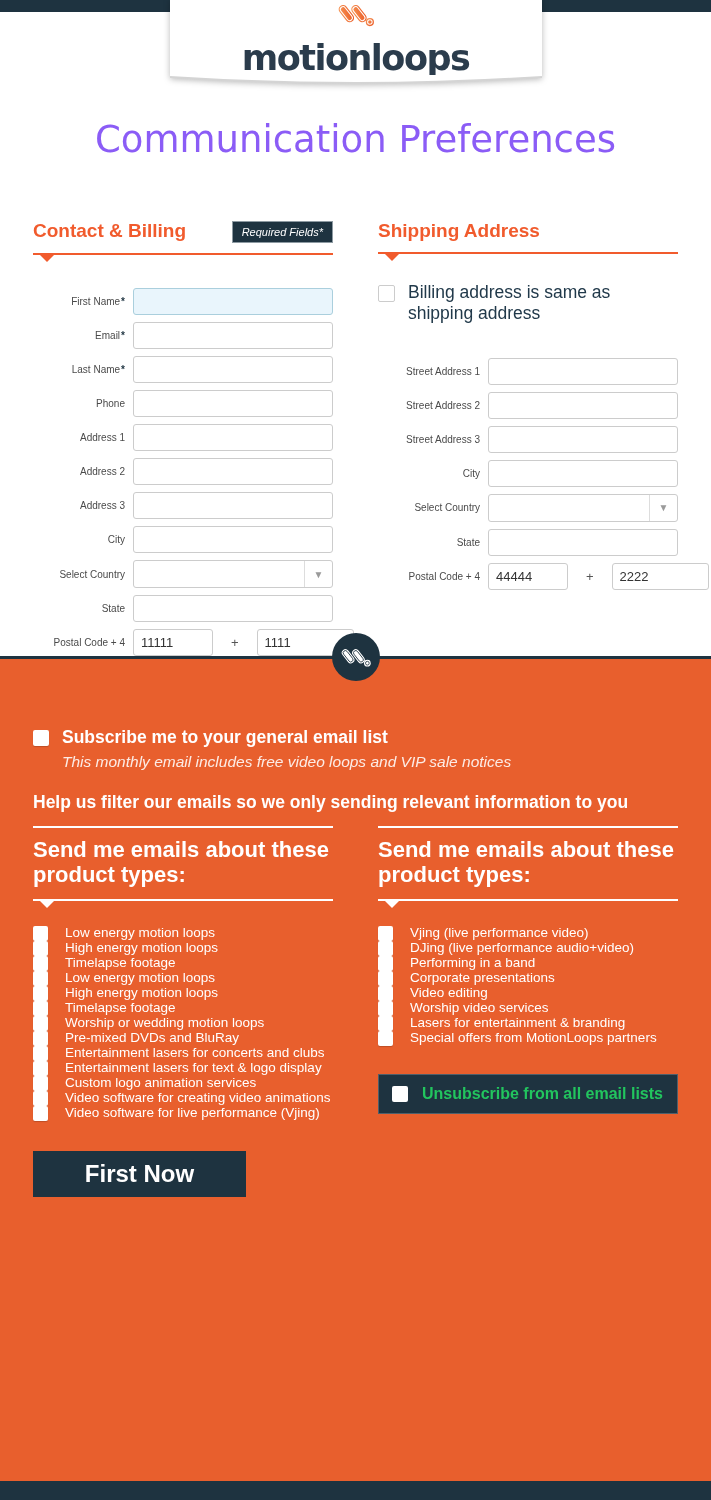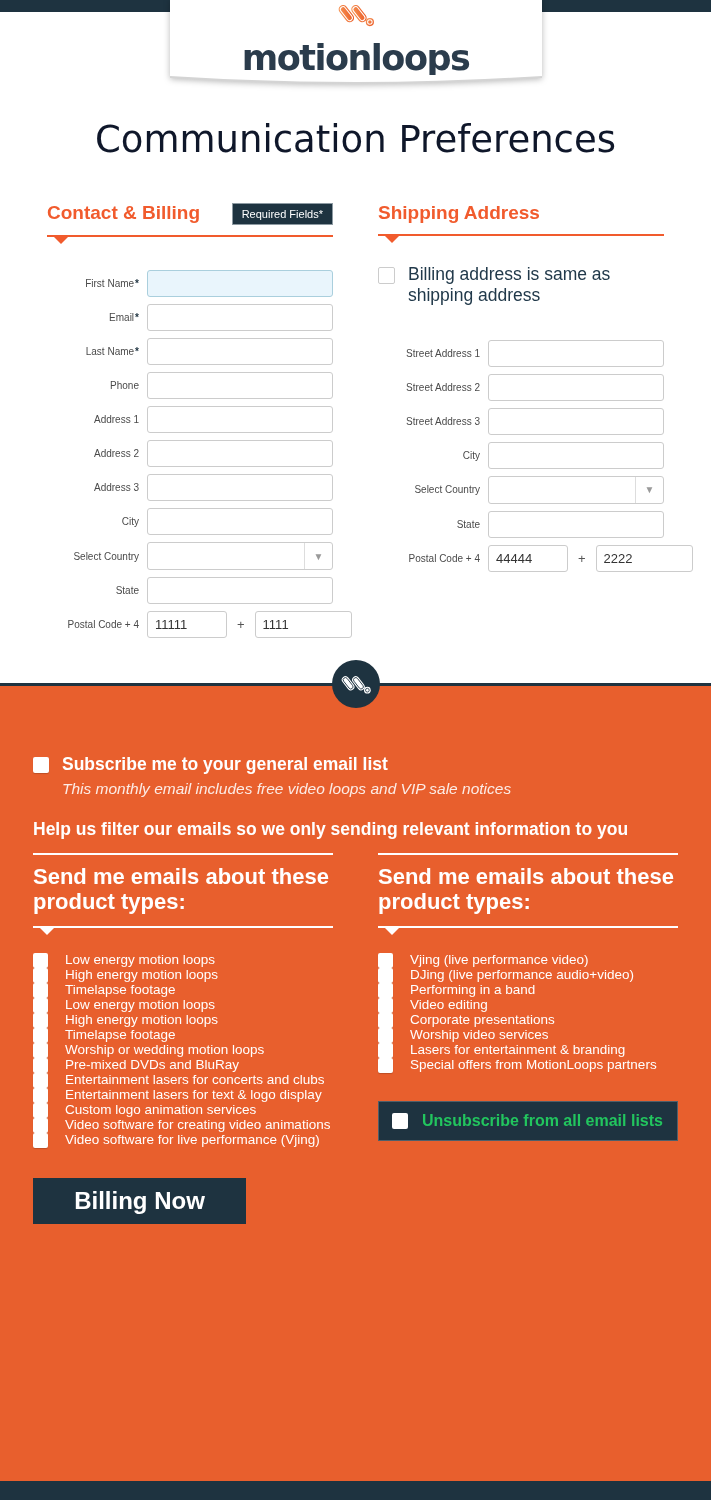--- a/index.html
+++ b/index.html
@@ -32,71 +32,71 @@
     flex-direction:column;
   }
   .curve{position:absolute;left:0;bottom:-14px;display:block;}
   .logo-text{
     font-family:"DejaVu Sans",sans-serif;font-weight:700;font-size:35px;
     color:#2b3c4c;letter-spacing:-1.5px;line-height:1;
   }
   
   .page-title{
     margin-top:28px;text-align:center;font-family:"DejaVu Sans",sans-serif;
-    font-weight:400;font-size:37px;color:#0f172a;letter-spacing:0px;flex:none;
+    font-weight:400;font-size:37px;color:#8b5cf6;letter-spacing:0px;flex:none;
   }
   
-  .form-wrap{display:flex;gap:45px;padding:0 47px;margin-top:42px;flex:none;}
+  .form-wrap{display:flex;gap:45px;padding:0 33px;margin-top:60px;flex:none;}
   .fcol{flex:1;min-width:0;}
   .col-head{
     position:relative;display:flex;justify-content:space-between;align-items:flex-start;
     border-bottom:2px solid var(--oheading);padding-bottom:10px;
   }
   .col-head::after{
     content:"";position:absolute;left:7px;bottom:-9px;width:0;height:0;
     border-left:7px solid transparent;border-right:7px solid transparent;
     border-top:7px solid var(--oheading);
   }
   .col-title{font-size:19px;font-weight:700;color:var(--oheading);line-height:1.1;}
   .badge{
     background:var(--navy);color:#fff;font-size:11px;padding:4px 9px;
-    border:1px solid #8d9aa2;white-space:nowrap;
+    border:1px solid #8d9aa2;white-space:nowrap;font-style:italic;
   }
   .rows{margin-top:33px;display:flex;flex-direction:column;gap:7px;}
   .row{display:flex;align-items:center;gap:8px;}
   .flabel{flex:none;text-align:right;font-size:10px;color:var(--label-gray);}
   .c-contact .flabel{width:92px;}
   .c-shipping .flabel{width:102px;}
   .req{color:var(--navy);font-weight:700;margin-left:1px;}
   .txt{
     flex:1;min-width:0;height:27px;border:1px solid var(--field-border);border-radius:3px;
     background:#fff;padding:0 7px;font:13px "Liberation Sans",sans-serif;color:#333;outline:none;
   }
   .txt.focus{background:var(--focus-bg);border-color:var(--focus-border);}
   .sel{
     flex:1;min-width:0;height:28px;border:1px solid var(--field-border);border-radius:3px;
     background:#fff;position:relative;cursor:pointer;
   }
   .arrow-box{
     position:absolute;top:0;right:0;bottom:0;width:28px;border-left:1px solid #dddddd;
     display:flex;align-items:center;justify-content:center;color:#9a9a9a;font-size:10px;
   }
-  .postal{flex:1;display:flex;align-items:center;gap:10px;}
+  .postal{flex:1;display:flex;align-items:center;gap:18px;}
   .txt.p1{flex:none;width:80px;}
   .txt.p2{flex:none;width:97px;}
   .plus{color:#555;font-size:13px;}
   .same-row{display:flex;gap:13px;margin-top:28px;margin-bottom:25px;align-items:flex-start;}
   .cb-white{
     flex:none;width:17px;height:17px;background:#fff;border:1px solid #ccc;border-radius:2px;
     margin-top:3px;cursor:pointer;
   }
   .same-label{font-size:17.5px;color:#21394a;line-height:1.22;cursor:pointer;}
   
   .orange{
-    position:relative;flex:1;margin-top:45px;background:var(--orange);
+    position:relative;flex:1;background:var(--orange);
     border-top:3px solid var(--navy);padding:0 33px;
   }
   .badge-circle{
     position:absolute;top:-26px;left:50%;transform:translateX(-50%);
     width:48px;height:48px;border-radius:50%;background:var(--navy);
     display:flex;align-items:center;justify-content:center;
   }
   .sub-row{display:flex;gap:13px;align-items:center;padding-top:68px;}
   .cb-orange{
     flex:none;width:16px;height:16px;background:#fff;border-radius:2px;cursor:pointer;
@@ -350,44 +350,44 @@
           </div>
           <div class="check-row">
             <span class="cb-sm"></span>
             <span class="check-label">Video software for creating video animations</span>
           </div>
           <div class="check-row">
             <span class="cb-sm"></span>
             <span class="check-label">Video software for live performance (Vjing)</span>
           </div>
         </div>
-      <button class="submit">Billing Now</button>
+      <button class="submit">First Now</button>
     </div>
     <div class="pcol">
       <div class="pref-head">Send me emails about these product types:</div>
       <div class="checks" id="right-checks">
           <div class="check-row">
             <span class="cb-sm"></span>
             <span class="check-label">Vjing (live performance video)</span>
           </div>
           <div class="check-row">
             <span class="cb-sm"></span>
             <span class="check-label">DJing (live performance audio+video)</span>
           </div>
           <div class="check-row">
             <span class="cb-sm"></span>
             <span class="check-label">Performing in a band</span>
           </div>
           <div class="check-row">
             <span class="cb-sm"></span>
+            <span class="check-label">Corporate presentations</span>
+          </div>
+          <div class="check-row">
+            <span class="cb-sm"></span>
             <span class="check-label">Video editing</span>
-          </div>
-          <div class="check-row">
-            <span class="cb-sm"></span>
-            <span class="check-label">Corporate presentations</span>
           </div>
           <div class="check-row">
             <span class="cb-sm"></span>
             <span class="check-label">Worship video services</span>
           </div>
           <div class="check-row">
             <span class="cb-sm"></span>
             <span class="check-label">Lasers for entertainment &amp; branding</span>
           </div>
           <div class="check-row">

